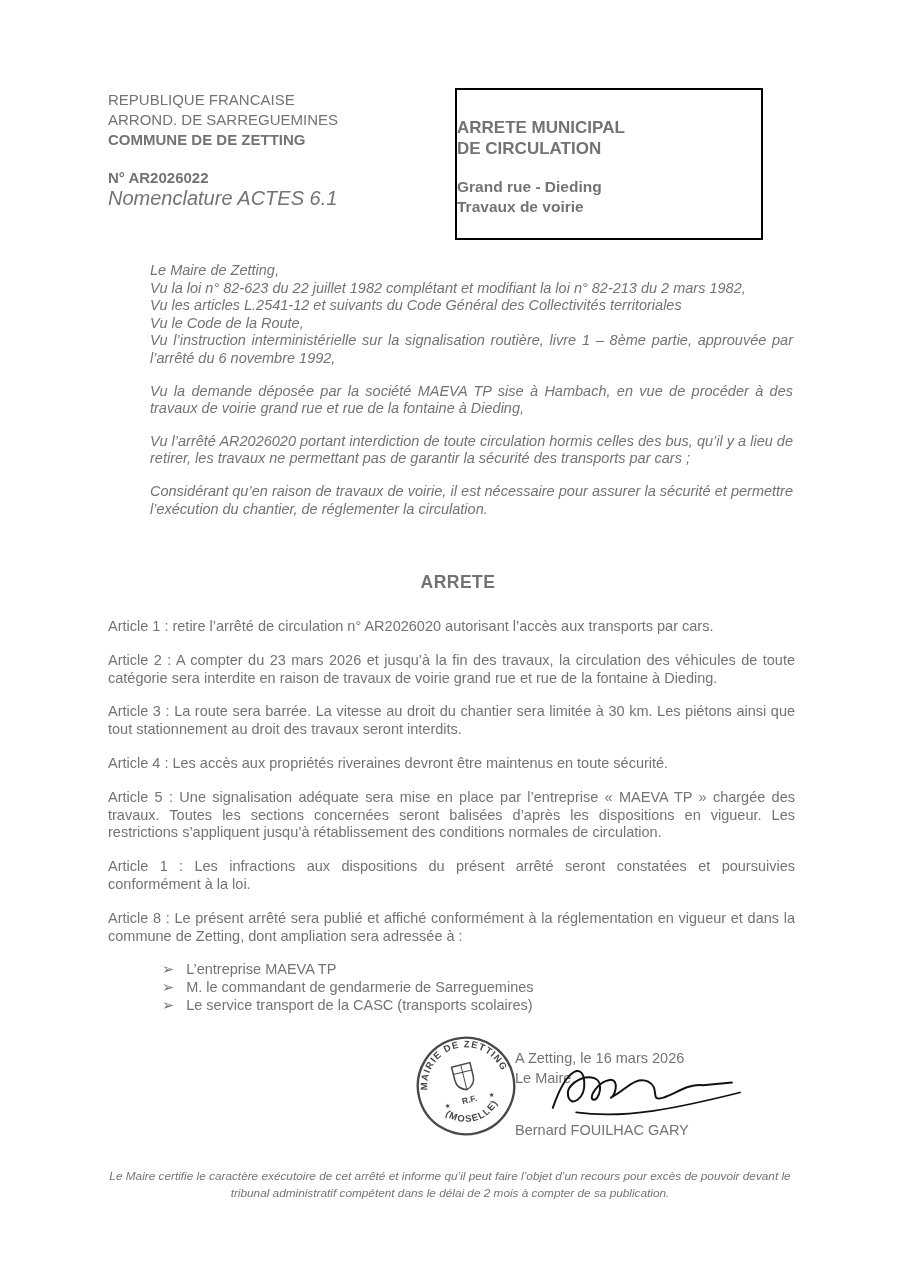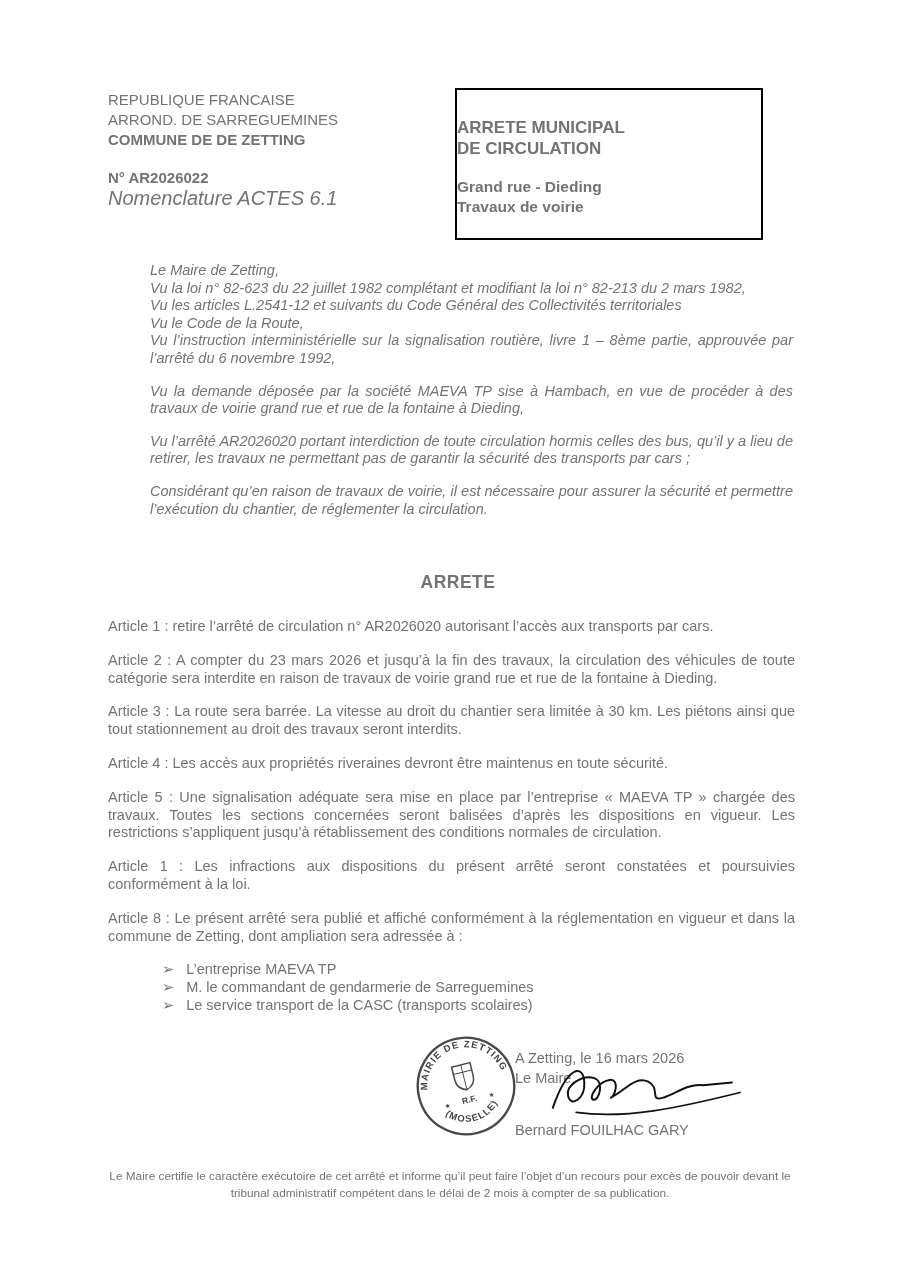--- a/index.html
+++ b/index.html
@@ -50,21 +50,21 @@
   .stamp-arc { font-size: 10px; font-weight: bold; letter-spacing: 1.2px; fill: #333; font-family: "Liberation Sans", sans-serif; }
   .stamp-rf { font-size: 9px; font-weight: bold; fill: #333; font-family: "Liberation Sans", sans-serif; }
   .stamp-star { font-size: 7px; fill: #333; }
   .sig-date { position: absolute; left: 407px; top: 20px; }
   .sig-role { position: absolute; left: 407px; top: 40px; }
   .sig-scribble { position: absolute; left: 430px; top: 22px; }
   .sig-name { position: absolute; left: 407px; top: 92px; }
 
   .footer {
     position: absolute; left: 100px; top: 1168px; width: 700px;
-    text-align: center; font-size: 11.8px; line-height: 17px;
+    text-align: center; font-style: italic; font-size: 11.8px; line-height: 17px;
   }
 </style>
 </head>
 <body>
 
 <div class="page">
 
   <div class="header-left">
     <div>REPUBLIQUE FRANCAISE</div>
     <div>ARROND. DE SARREGUEMINES</div>

